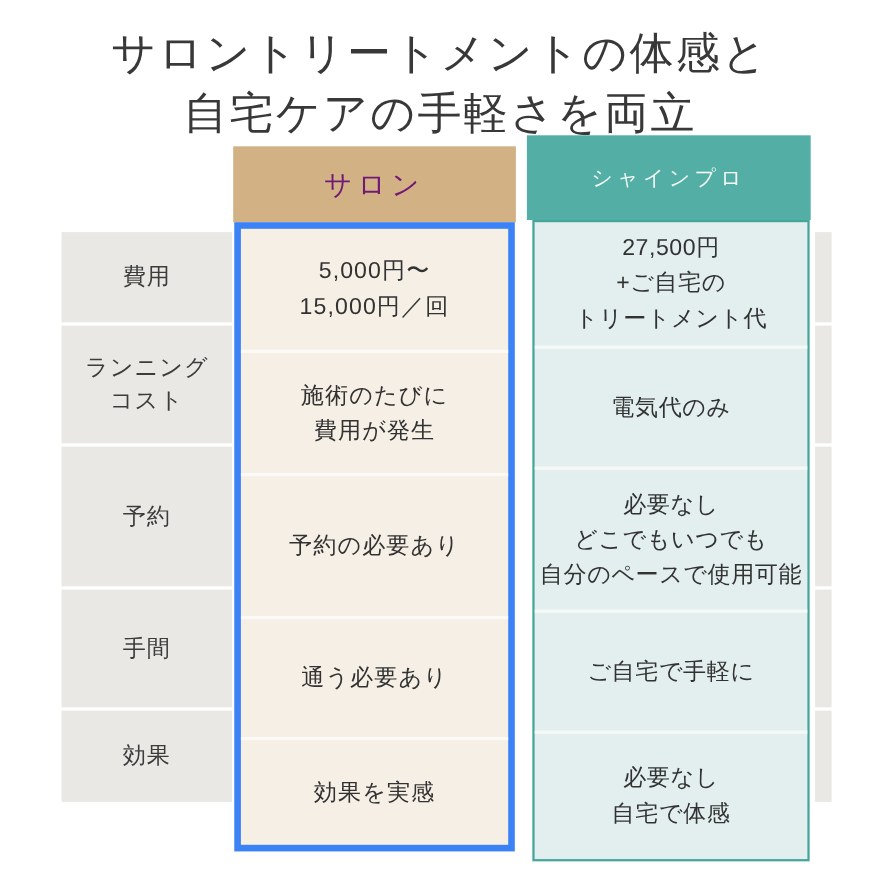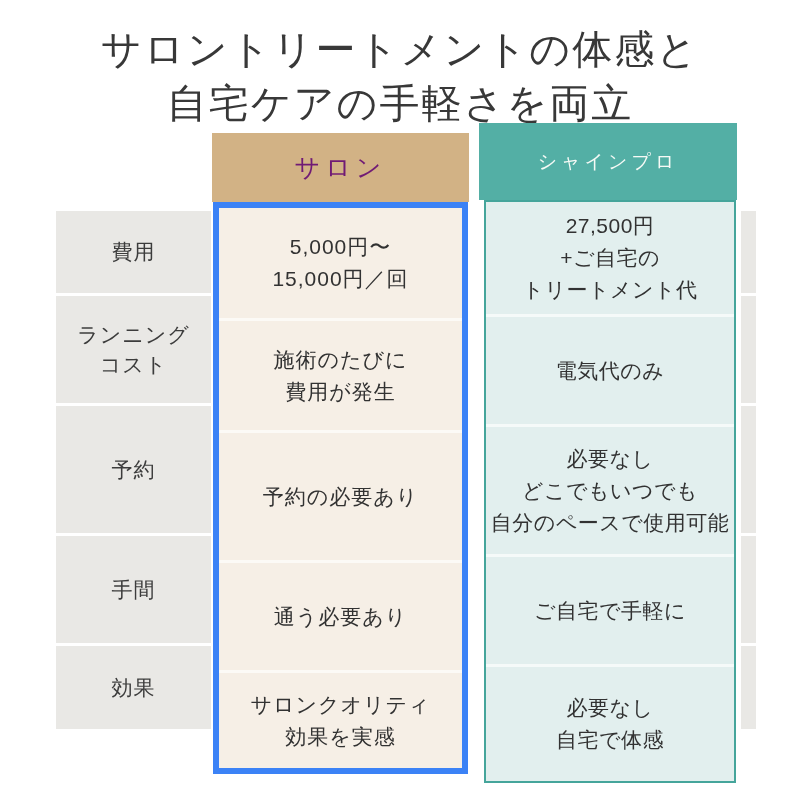--- a/index.html
+++ b/index.html
@@ -128,21 +128,20 @@
       <span>施術のたびに</span>
       <span>費用が発生</span>
     </div>
     <div class="cell sh2">
       <span>予約の必要あり</span>
     </div>
     <div class="cell sh3">
       <span>通う必要あり</span>
     </div>
     <div class="cell">
-      <span>サロンクオリティ</span>
       <span>効果を実感</span>
     </div>
   </div>
 
   <div class="shine-header">
     <span>シャインプロ</span>
   </div>
   <div class="shine-body">
     <div class="cell ph0">
       <span>27,500円</span>

